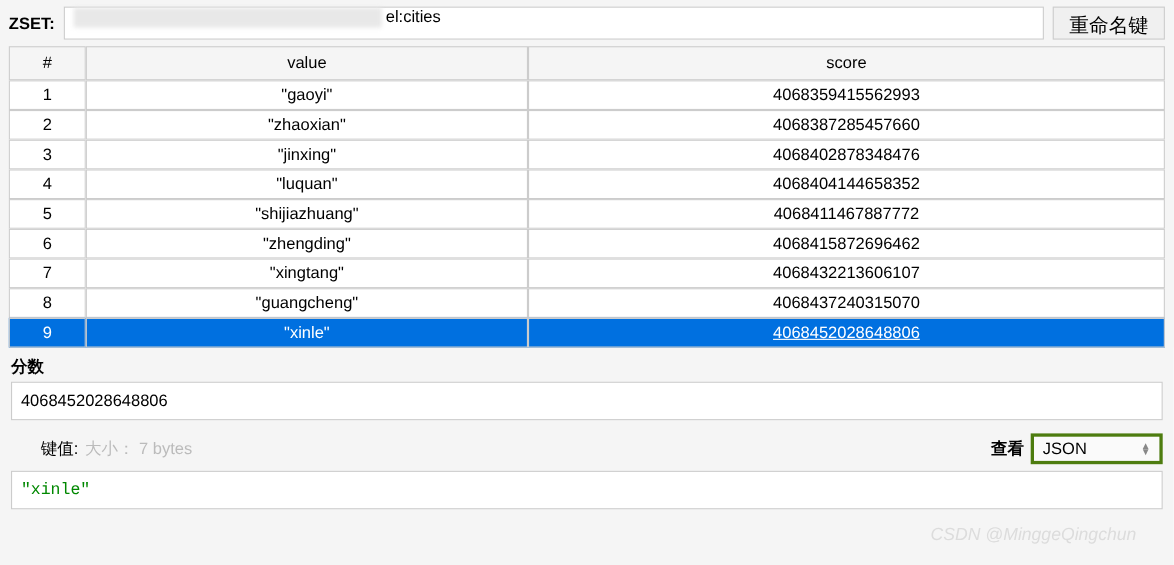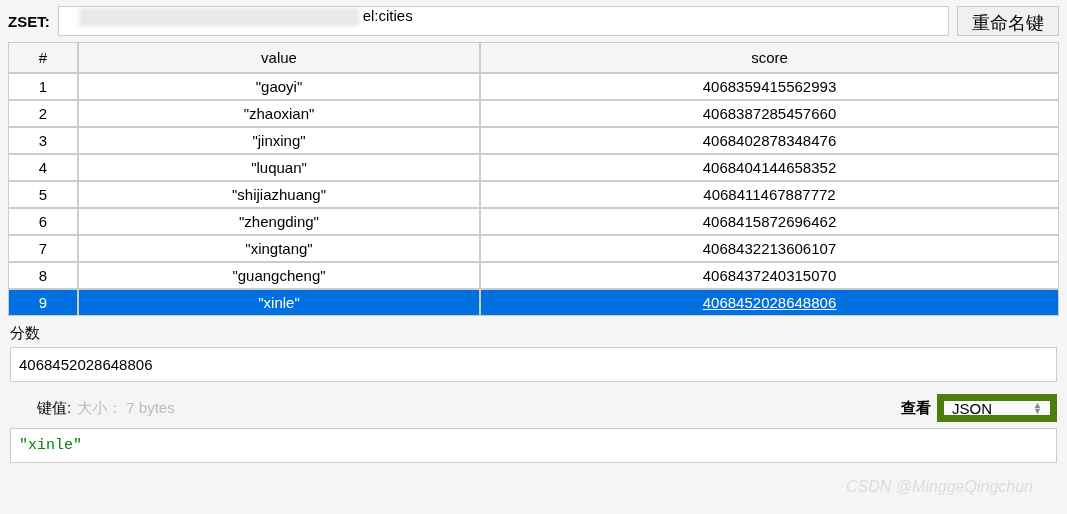--- a/index.html
+++ b/index.html
@@ -21,21 +21,21 @@
     }
     .zset-label {
       font-weight: bold;
       font-size: 15px;
     }
     .key-input {
       flex: 1;
       height: 30px;
       border: 1px solid #ccc;
       background: #fff;
-      padding: 0 20px;
+      padding: 0 8px;
       font-size: 15px;
       position: relative;
     }
     .key-input .blur-section {
       display: inline-block;
       width: 280px;
       height: 18px;
       background: #e8e8e8;
       filter: blur(2px);
       vertical-align: middle;
@@ -79,20 +79,21 @@
     tr.selected td {
       background: #0070e0;
       color: #fff;
     }
     tr.selected td:nth-child(3) {
       text-decoration: underline;
     }
     .section-label {
       padding: 8px 10px 4px 10px;
       font-size: 15px;
+      font-weight: bold;
     }
     .score-display {
       margin: 0 10px 8px 10px;
       border: 1px solid #ccc;
       background: #fff;
       padding: 8px;
       font-size: 15px;
     }
     .keyval-row {
       display: flex;
@@ -109,21 +110,21 @@
       font-size: 15px;
       flex: 1;
     }
     .view-label {
       font-size: 15px;
       font-weight: bold;
     }
     .view-select {
       width: 120px;
       height: 28px;
-      border: 7px solid #4d7c0f;
+      border: 3px solid #4d7c0f;
       background: #fafafa;
       padding: 0 8px;
       font-size: 15px;
       display: flex;
       align-items: center;
       justify-content: space-between;
       cursor: pointer;
     }
     .chevrons {
       display: flex;

